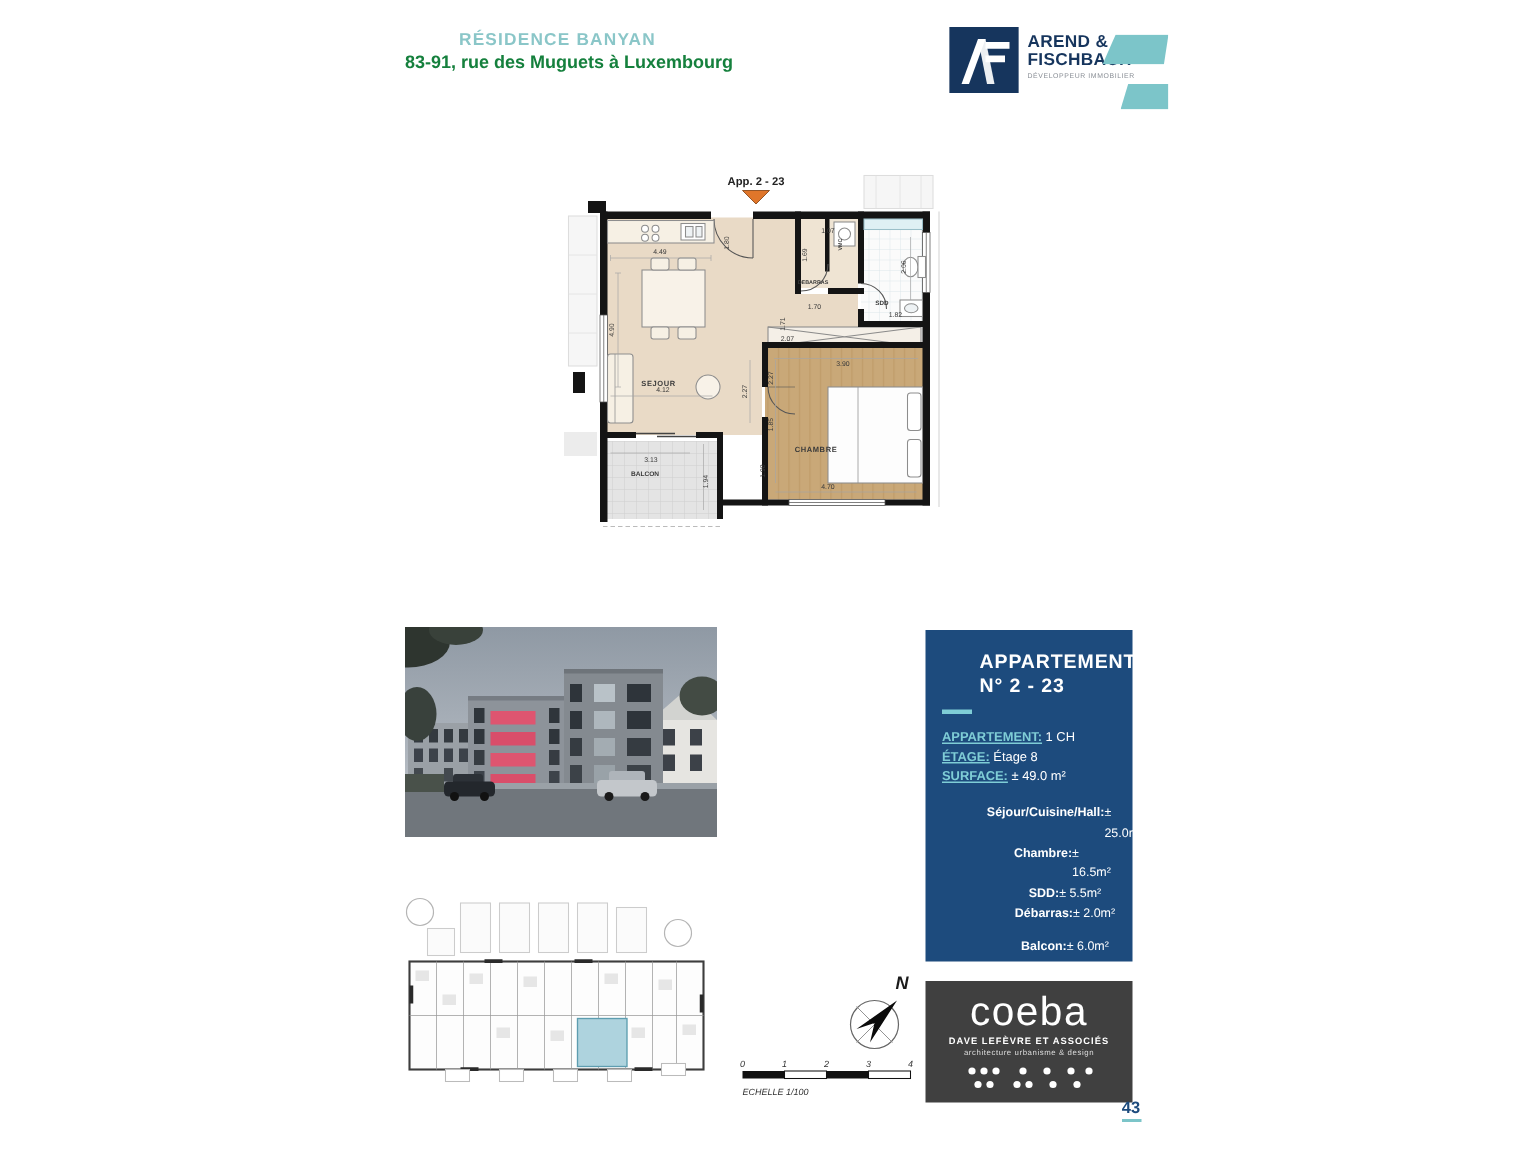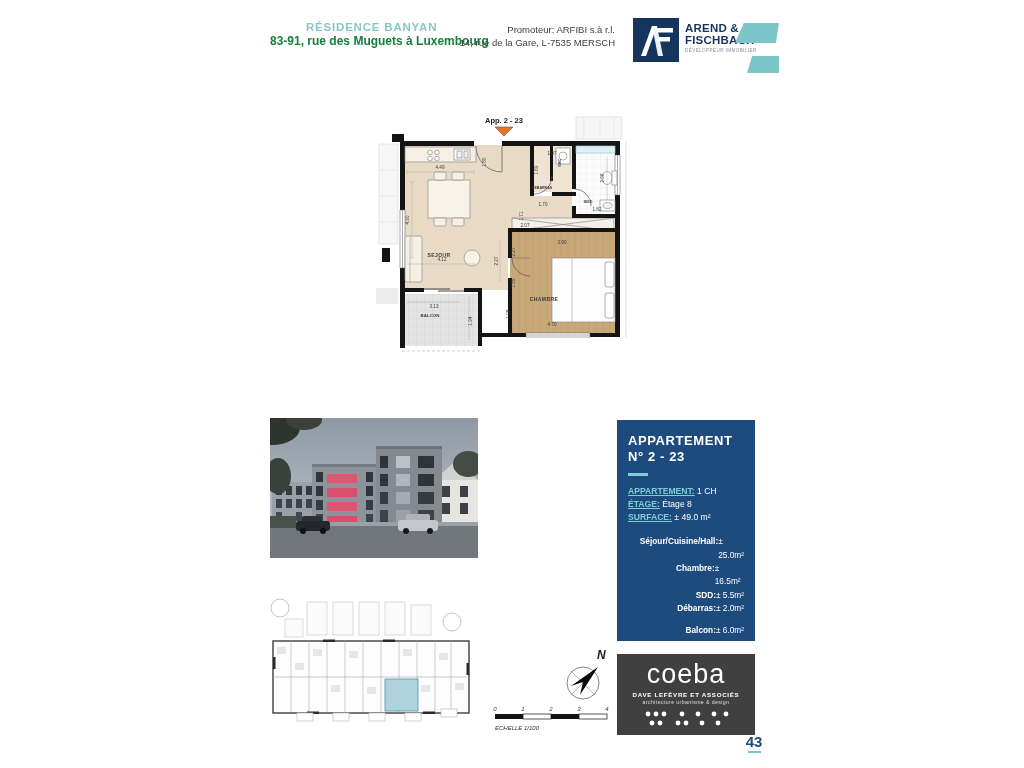--- a/index.html
+++ b/index.html
@@ -16,53 +16,49 @@
   .logo-txt{padding-top:4px;}
   .logo-name{font-size:11.5px;font-weight:bold;color:#16355d;line-height:1.05;letter-spacing:.2px;}
   .logo-tag{font-size:4.6px;color:#8a8f96;letter-spacing:.4px;margin-top:2px;}
   .teal-shape{background:#7cc5c9;}
   .shape-a{left:735px;top:23px;width:44px;height:20px;clip-path:polygon(20% 0,100% 0,93% 100%,0 100%);}
   .shape-b{left:747px;top:56px;width:32px;height:17px;clip-path:polygon(16% 0,100% 0,100% 100%,0 100%);}
 
   
   .panel{left:617px;top:420px;width:138px;height:221px;background:#1d4b7d;color:#fff;
          box-sizing:border-box;padding:13px 11px;}
-  .panel-title{font-size:13px;font-weight:bold;letter-spacing:.6px;line-height:1.25;}
+  .panel-title{font-size:13px;font-weight:bold;letter-spacing:.6px;line-height:1.25;margin-left:25px;}
   .panel-dash{width:20px;height:3px;background:#7fcdd6;margin:7px 0 9px 0;}
   .panel-field{font-size:8.6px;line-height:1.55;}
   .panel-field .lbl{color:#7fcdd6;font-weight:bold;text-decoration:underline;}
   .panel-rooms{margin-top:11px;}
-  .room-row{display:flex;justify-content:flex-end;font-size:8.3px;line-height:1.6;margin-left:48px;}
+  .room-row{display:flex;justify-content:center;font-size:8.3px;line-height:1.6;margin-left:48px;}
   .room-row .lbl{font-weight:bold;}
   .room-row.gap{margin-top:9px;}
 
   
   .coeba{left:617px;top:654px;width:138px;height:81px;background:#404040;color:#fff;
          display:flex;flex-direction:column;align-items:center;justify-content:center;box-sizing:border-box;}
   .coeba-name{font-size:27px;letter-spacing:1px;font-weight:400;line-height:1;}
   .coeba-l1{font-size:6.2px;font-weight:bold;letter-spacing:.7px;margin-top:3px;}
   .coeba-l2{font-size:5.2px;letter-spacing:.4px;opacity:.8;margin-top:1px;}
 
-  .pagenum{left:742px;top:733px;width:24px;text-align:center;font-size:15px;font-weight:bold;color:#1d4b7d;}
+  .pagenum{left:742px;top:733px;width:24px;text-align:center;font-size:11px;font-weight:bold;color:#1d4b7d;}
   .pagenum .tick{width:13px;height:2px;background:#7cc5c9;margin:1px auto 0;}
 
   svg text{font-family:"Liberation Sans",sans-serif;}
 </style>
 </head>
 <body>
 
 <div class="page">
 
   <div class="abs res-title">RÉSIDENCE BANYAN</div>
   <div class="abs res-addr">83-91, rue des Muguets à Luxembourg</div>
 
-  <div class="abs promoter">
-    <div>Promoteur: ARFIBI s.à r.l.</div>
-    <div>14, rue de la Gare, L-7535 MERSCH</div>
-  </div>
 
   <div class="abs logo-wrap">
     <div class="logo-sq">
       <svg width="46" height="44" viewBox="0 0 46 44">
         <rect x="0" y="0" width="46" height="44" fill="#16355d"></rect>
         <path d="M8,38 L19,8 L24,8 L13,38 Z" fill="#ffffff"></path>
         <path d="M19,8 L24,8 L30,38 L25,38 Z" fill="#ffffff" opacity="0.92"></path>
         <rect x="24" y="10" width="16" height="4.5" fill="#ffffff"></rect>
         <rect x="24" y="19" width="13" height="4.5" fill="#ffffff"></rect>
       </svg>

